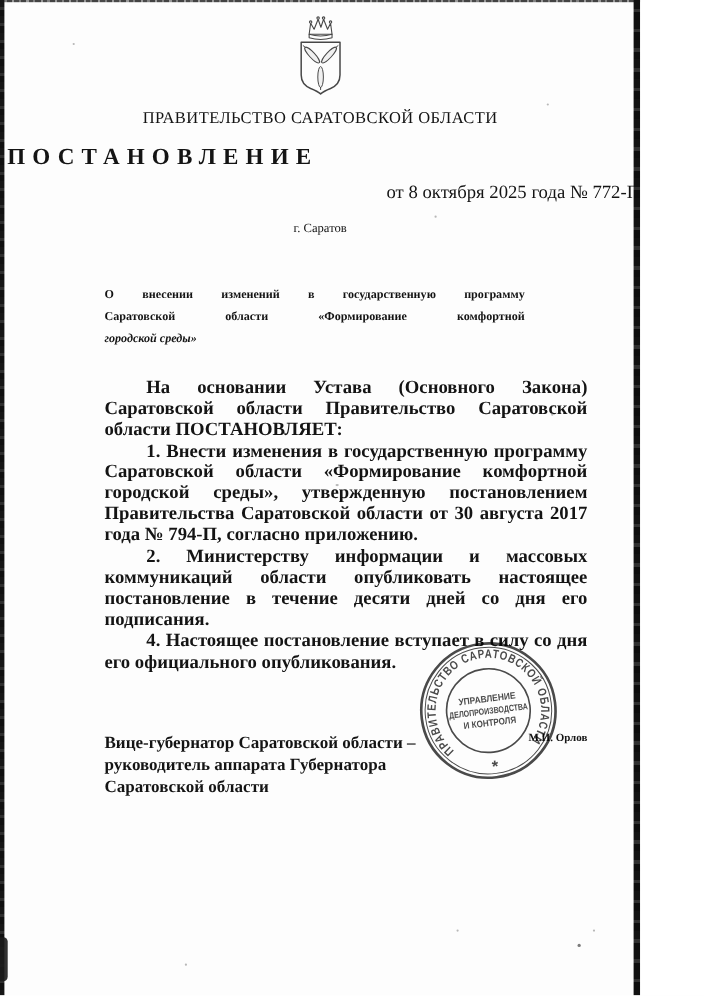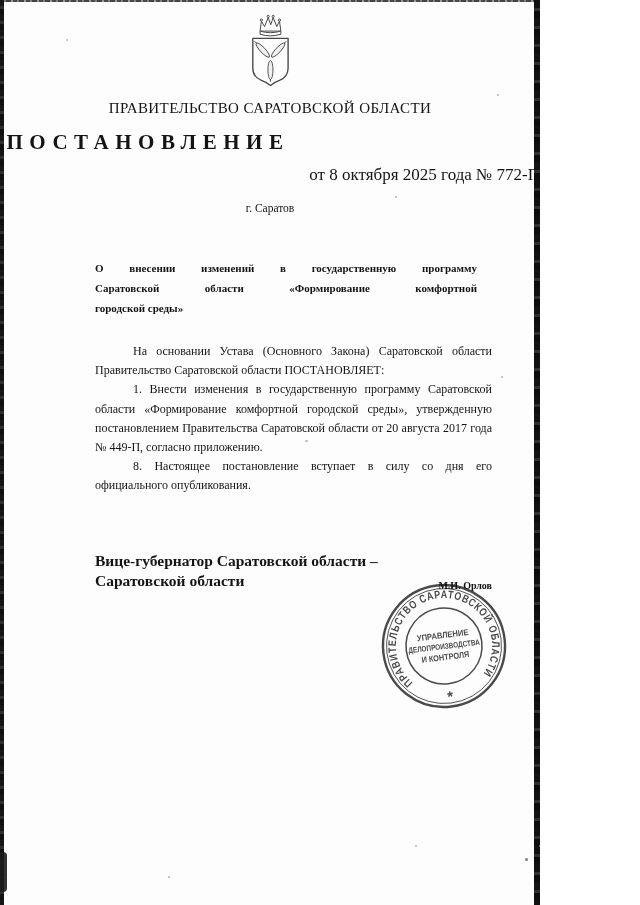--- a/index.html
+++ b/index.html
@@ -1,18 +1,18 @@
 <!DOCTYPE html>
 <html><head>
 <meta charset="utf-8">
 <style>
   html,body{margin:0;padding:0;}
   .page{
     position:relative;
-    width:540px;height:905px;
+    width:582px;height:905px;
     background:#fdfdfd;
     font-family:"Liberation Serif", serif;
     color:#141414;
     overflow:hidden;
   }
   
   .edge-left{
     position:absolute;left:0;top:0;bottom:0;width:4px;
     background:repeating-linear-gradient(180deg,#161616 0 6px,#2e2e2e 6px 9px,#101010 9px 15px);
   }
@@ -34,28 +34,28 @@
   
   .emblem{display:block;margin:13px auto 0;width:64px;height:76px;opacity:.88;}
   .org-line{margin-top:11px;text-align:center;font-size:15px;letter-spacing:.4px;white-space:nowrap;}
   .doc-type{margin-top:13px;text-align:left;font-size:21px;font-weight:bold;letter-spacing:6.5px;text-indent:6.5px;white-space:nowrap;}
   .date-line{margin-top:10px;text-align:right;font-size:17px;white-space:nowrap;}
   .city-line{margin-top:17px;text-align:center;font-size:11.5px;white-space:nowrap;}
 
   
   .title{margin:44px 0 0 95px;width:382px;font-weight:bold;font-size:11px;line-height:20px;}
   .title-line{text-align:justify;text-align-last:justify;}
-  .title-line:last-child{text-align-last:left;}
+  .title-line:last-child{text-align-last:left;font-style:italic;}
 
   
-  .body-text{margin:24px 48px 0 95px;font-size:12px;line-height:19.2px;text-align:justify;}
+  .body-text{margin:24px 48px 0 95px;font-size:17px;line-height:19.2px;text-align:justify;font-weight:bold;}
   .body-text p{margin:0;text-indent:38px;}
 
   
-  .signature{position:relative;margin:55px 48px 0 95px;display:flex;align-items:flex-end;}
+  .signature{position:relative;margin:55px 48px 0 95px;display:flex;align-items:flex-start;}
   .sig-position{font-weight:bold;font-size:15.5px;line-height:20px;white-space:nowrap;}
   .sig-name{font-weight:bold;font-size:10px;margin-left:auto;white-space:nowrap;}
 
   
   .stamp{
     position:absolute;left:374px;top:576px;width:140px;height:140px;
     mix-blend-mode:multiply;opacity:.82;
   }
   .stamp text{font-family:"Liberation Sans", sans-serif;font-weight:bold;}
 </style>
@@ -106,27 +106,29 @@
   <div class="city-line">г. Саратов</div>
 
   <div class="title">
     <div class="title-line">О внесении изменений в государственную программу</div>
     <div class="title-line">Саратовской области «Формирование комфортной</div>
     <div class="title-line">городской среды»</div>
   </div>
 
   <div class="body-text">
     <p>На основании Устава (Основного Закона) Саратовской области Правительство Саратовской области ПОСТАНОВЛЯЕТ:</p>
-    <p>1. Внести изменения в государственную программу Саратовской области «Формирование комфортной городской среды», утвержденную постановлением Правительства Саратовской области от 20 августа 2017 года № 449-П, согласно приложению.</p>
-    <p>8. Настоящее постановление вступает в силу со дня его официального опубликования.</p>
+    <p>1. Внести изменения в государственную программу Саратовской области «Формирование комфортной городской среды», утвержденную постановлением Правительства Саратовской области от 30 августа 2017 года № 794-П, согласно приложению.</p>
+    <p>2. Министерству информации и массовых коммуникаций области опубликовать настоящее постановление в течение десяти дней со дня его подписания.</p>
+    <p>4. Настоящее постановление вступает в силу со дня его официального опубликования.</p>
   </div>
 
   <div class="signature">
     <div class="sig-position">
       <div>Вице-губернатор Саратовской области –</div>
+      <div>руководитель аппарата Губернатора</div>
       <div>Саратовской области</div>
     </div>
     <div class="sig-name">М.И. Орлов</div>
   </div>
 
   <svg class="stamp" viewBox="0 0 140 140">
     <g transform="rotate(-7 70 70)">
       <circle cx="70" cy="70" r="61" fill="none" stroke="#222" stroke-width="2.4"></circle>
       <circle cx="70" cy="70" r="57.5" fill="none" stroke="#222" stroke-width="0.9"></circle>
       <circle cx="70" cy="70" r="38" fill="none" stroke="#222" stroke-width="1.5"></circle>

